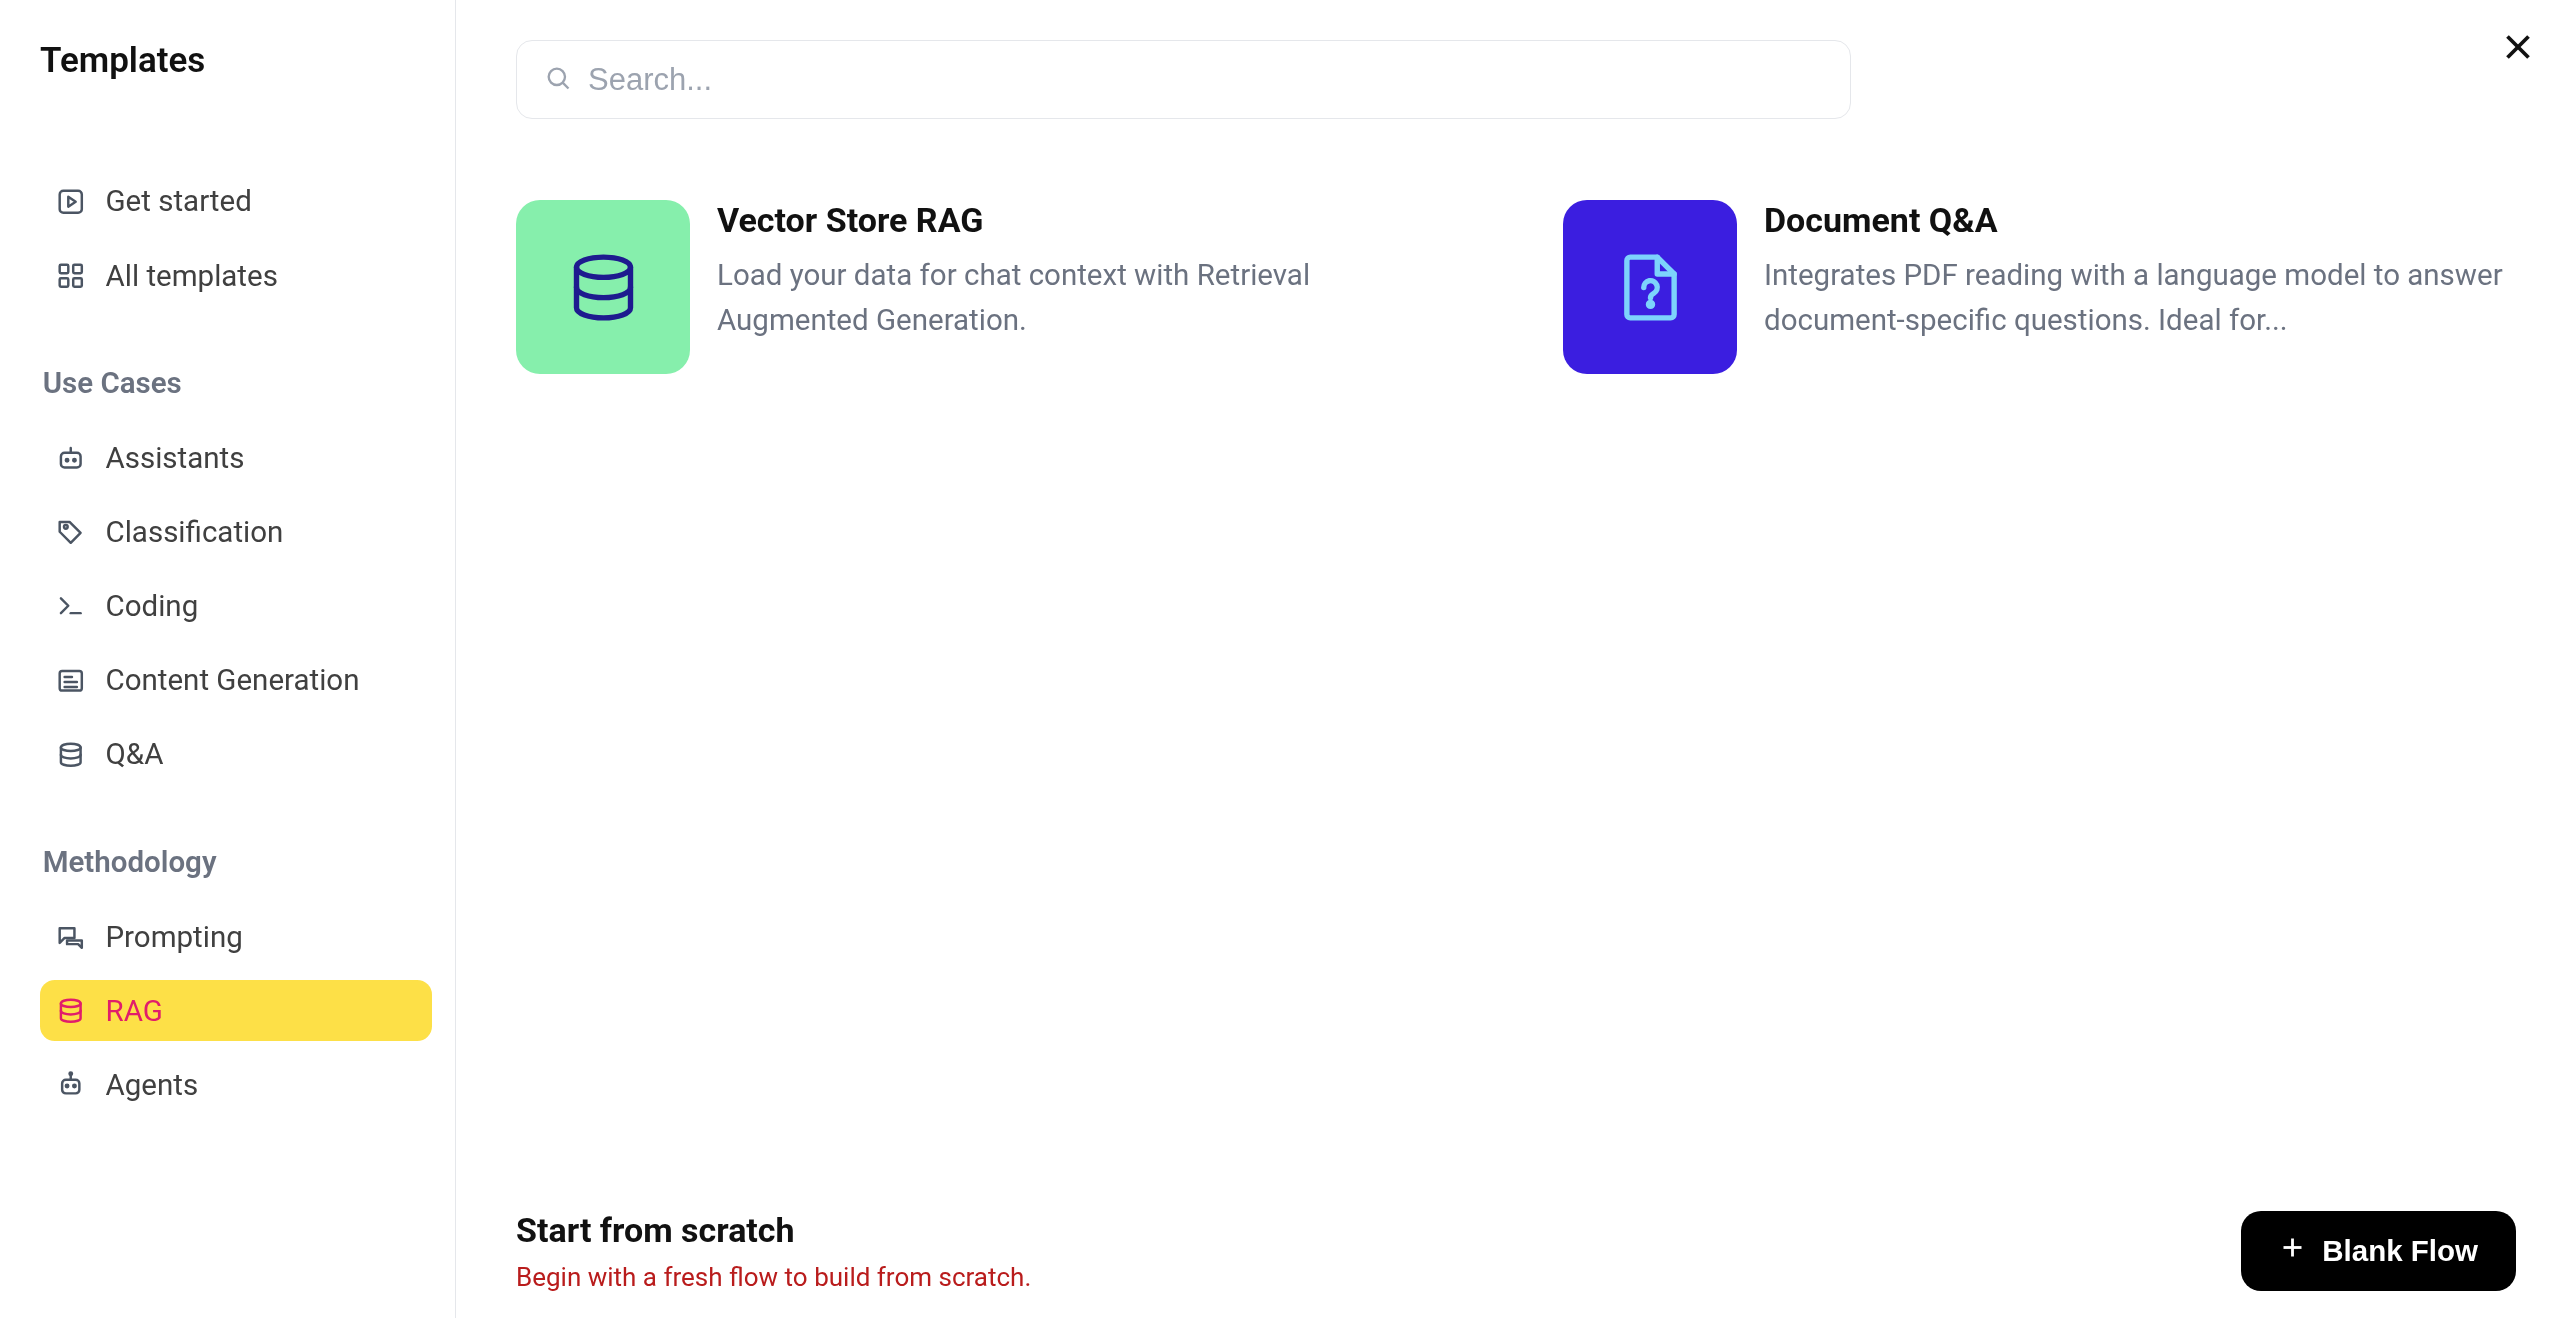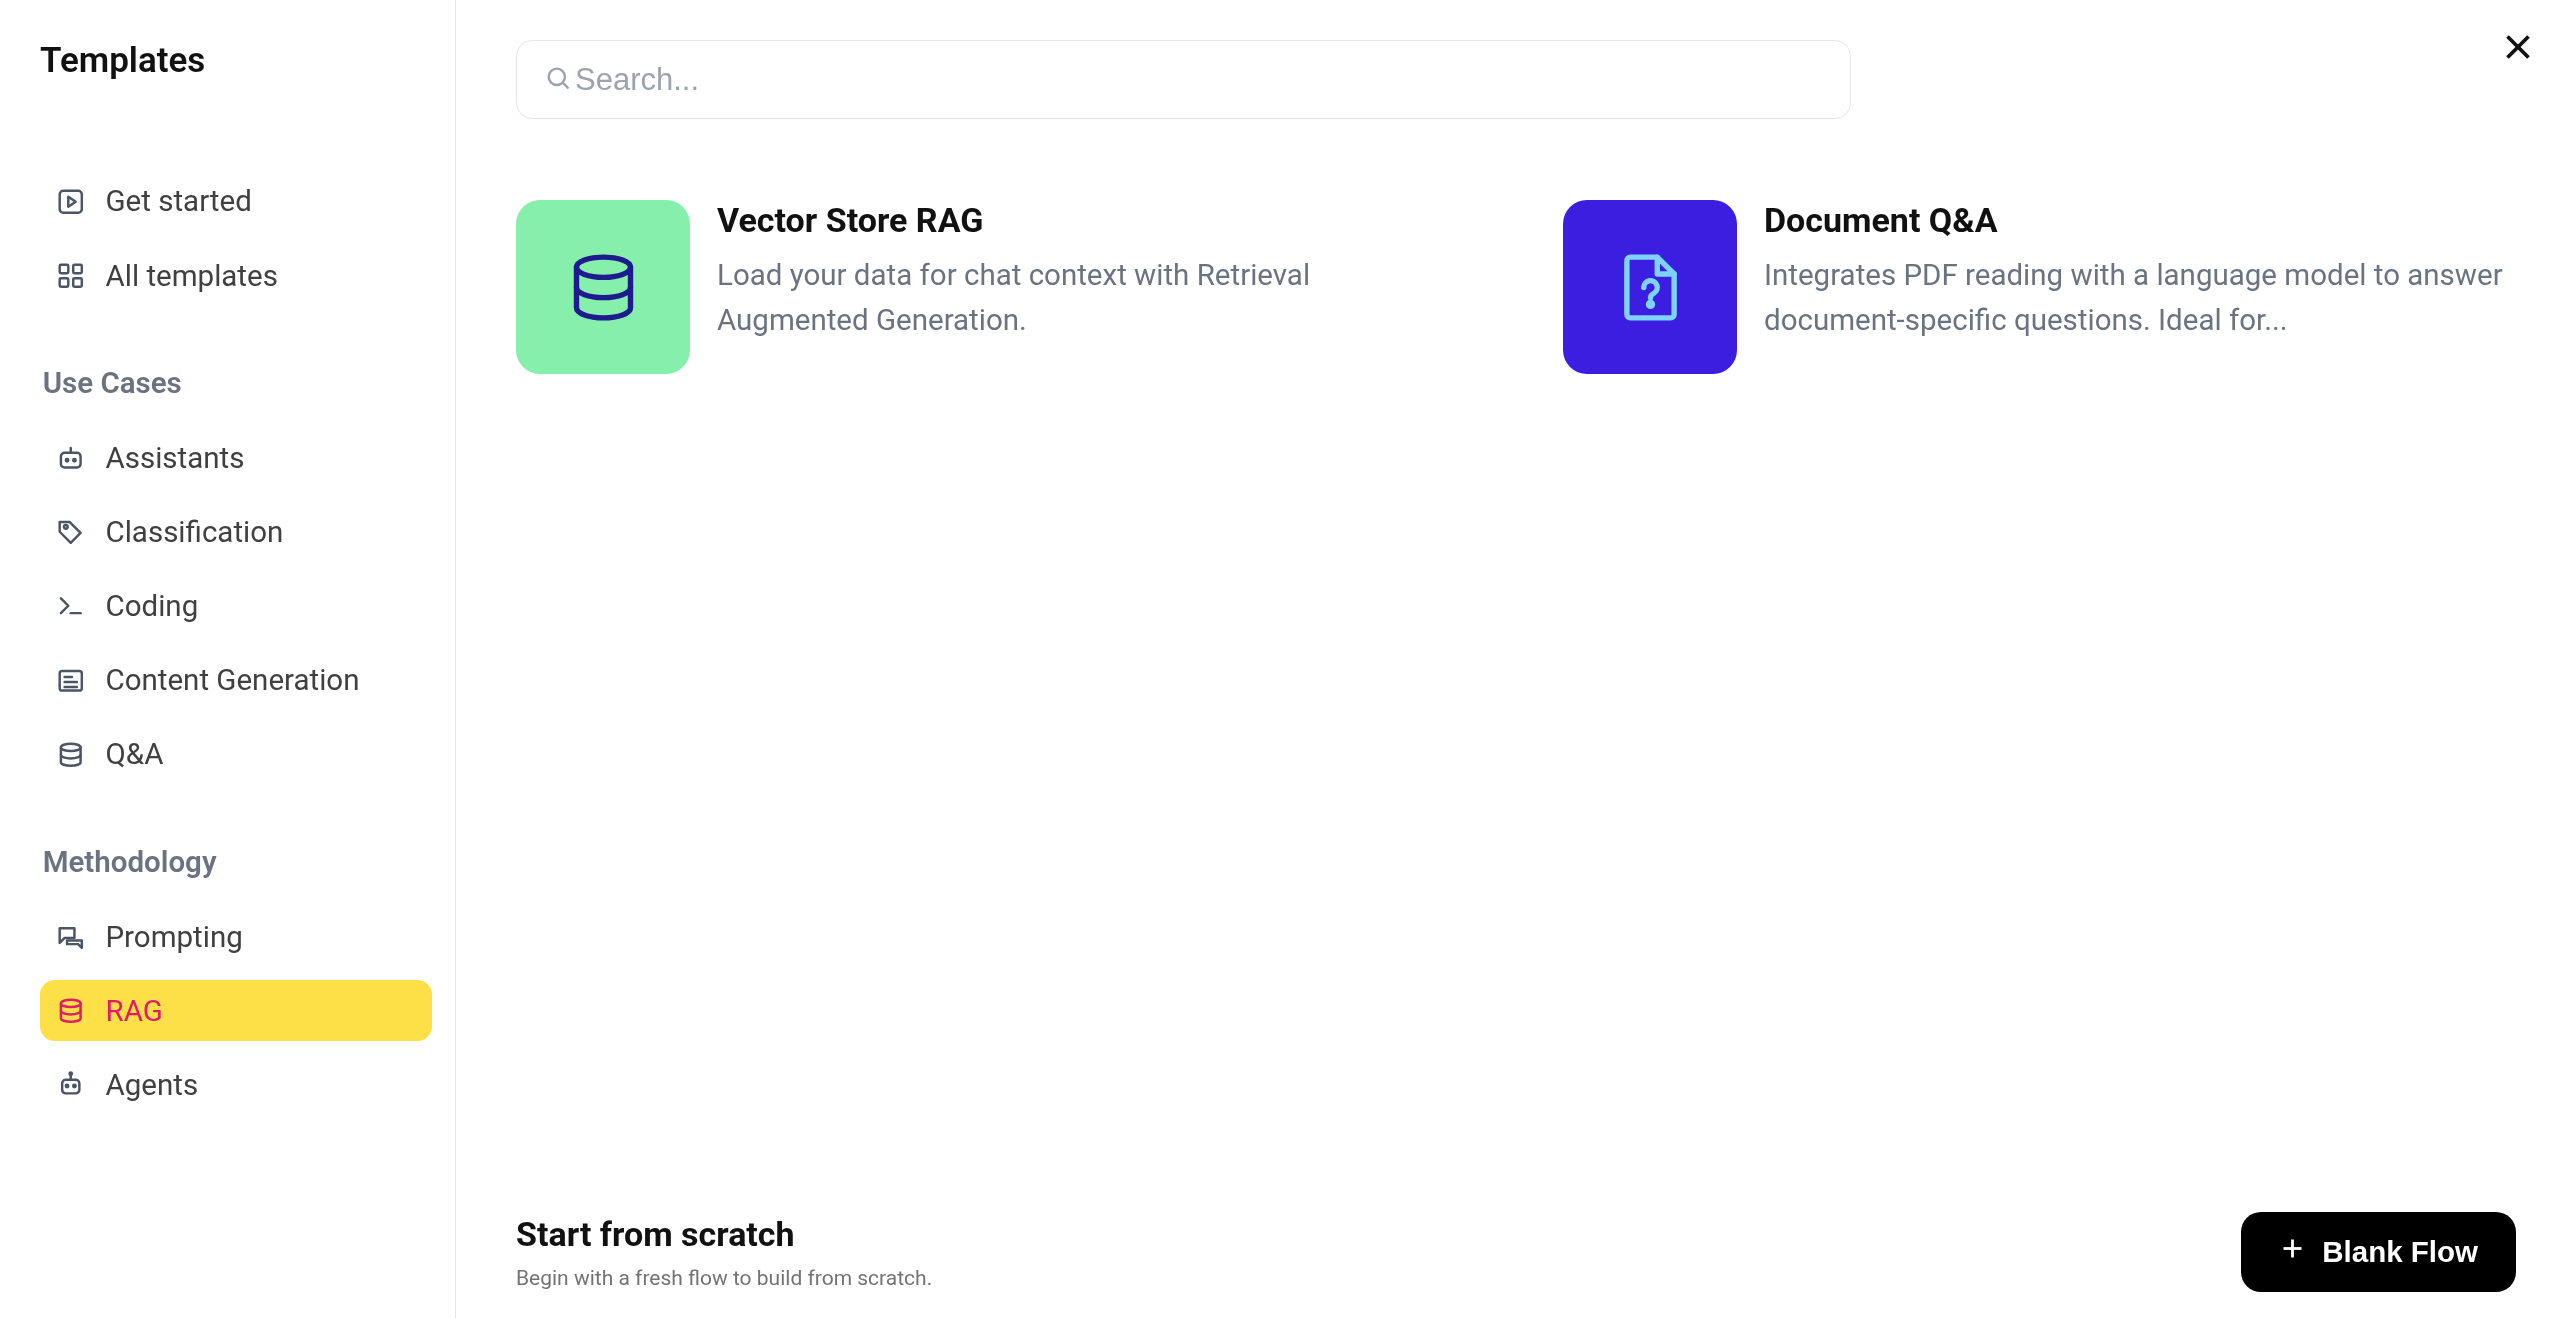--- a/index.html
+++ b/index.html
@@ -98,21 +98,21 @@
     stroke-width: 2.5;
   }
   .search-wrap {
     width: 1335px;
     height: 79px;
     border: 1.3px solid #e5e7eb;
     border-radius: 16px;
     display: flex;
     align-items: center;
     padding: 0 27px;
-    gap: 3px;
+    gap: 16px;
     margin-bottom: 81px;
   }
   .search-wrap svg {
     width: 28px;
     height: 28px;
     stroke: #9ca3af;
     fill: none;
     stroke-width: 2;
   }
   .search-input {
@@ -172,22 +172,22 @@
     padding-top: 27px;
   }
   .footer-left {}
   .footer-title {
     font-size: 34px;
     font-weight: 700;
     color: #111;
     margin-bottom: 12px;
   }
   .footer-sub {
-    font-size: 21px;
-    color: #737373;
+    font-size: 26px;
+    color: #b91c1c;
   }
   .blank-flow-btn {
     background: #000;
     color: #fff;
     border: none;
     border-radius: 20px;
     padding: 23px 38px;
     font-size: 29.5px;
     font-weight: 600;
     display: flex;

